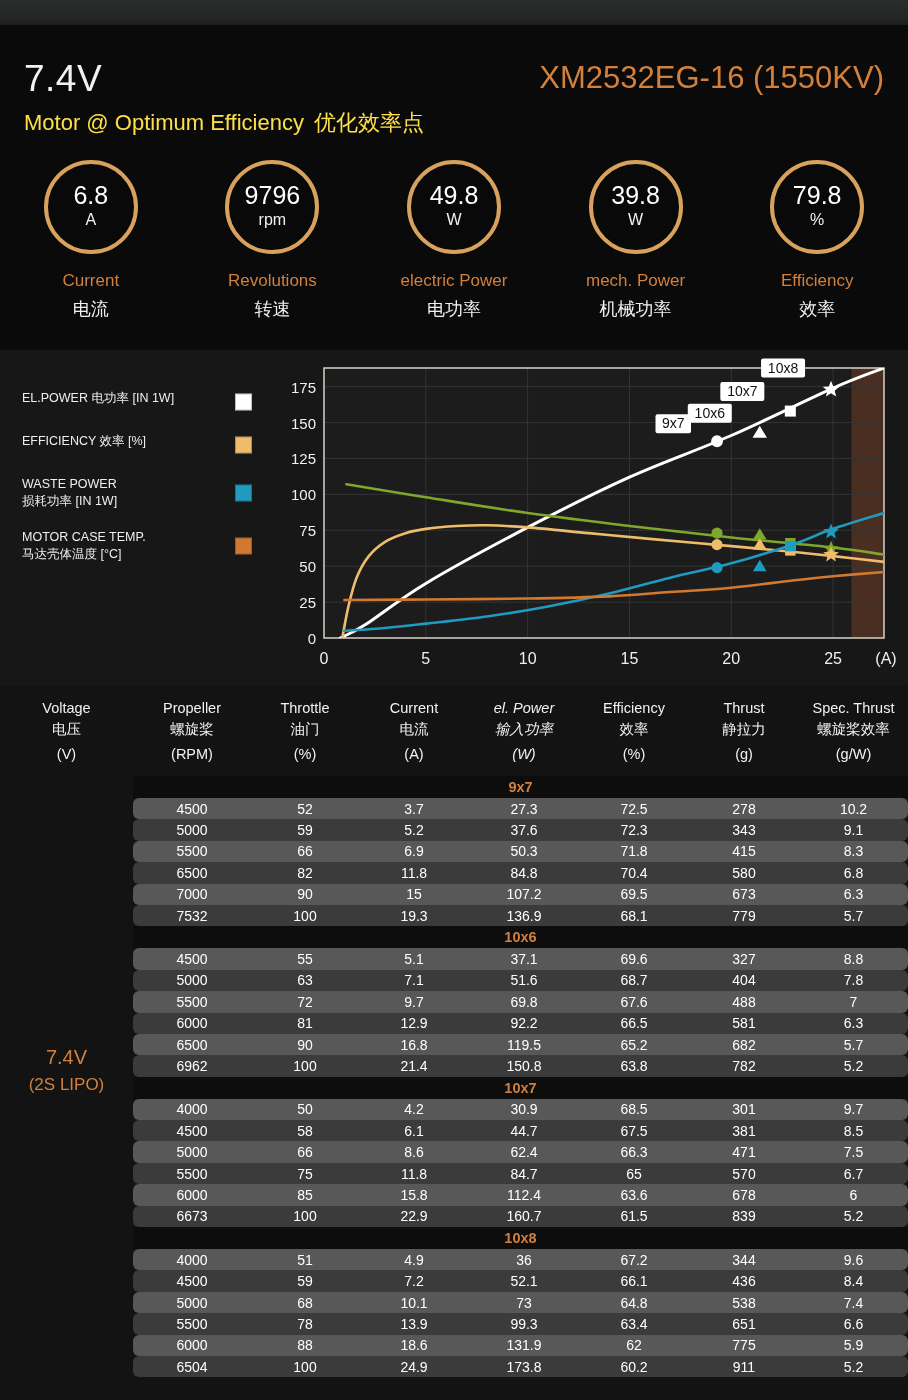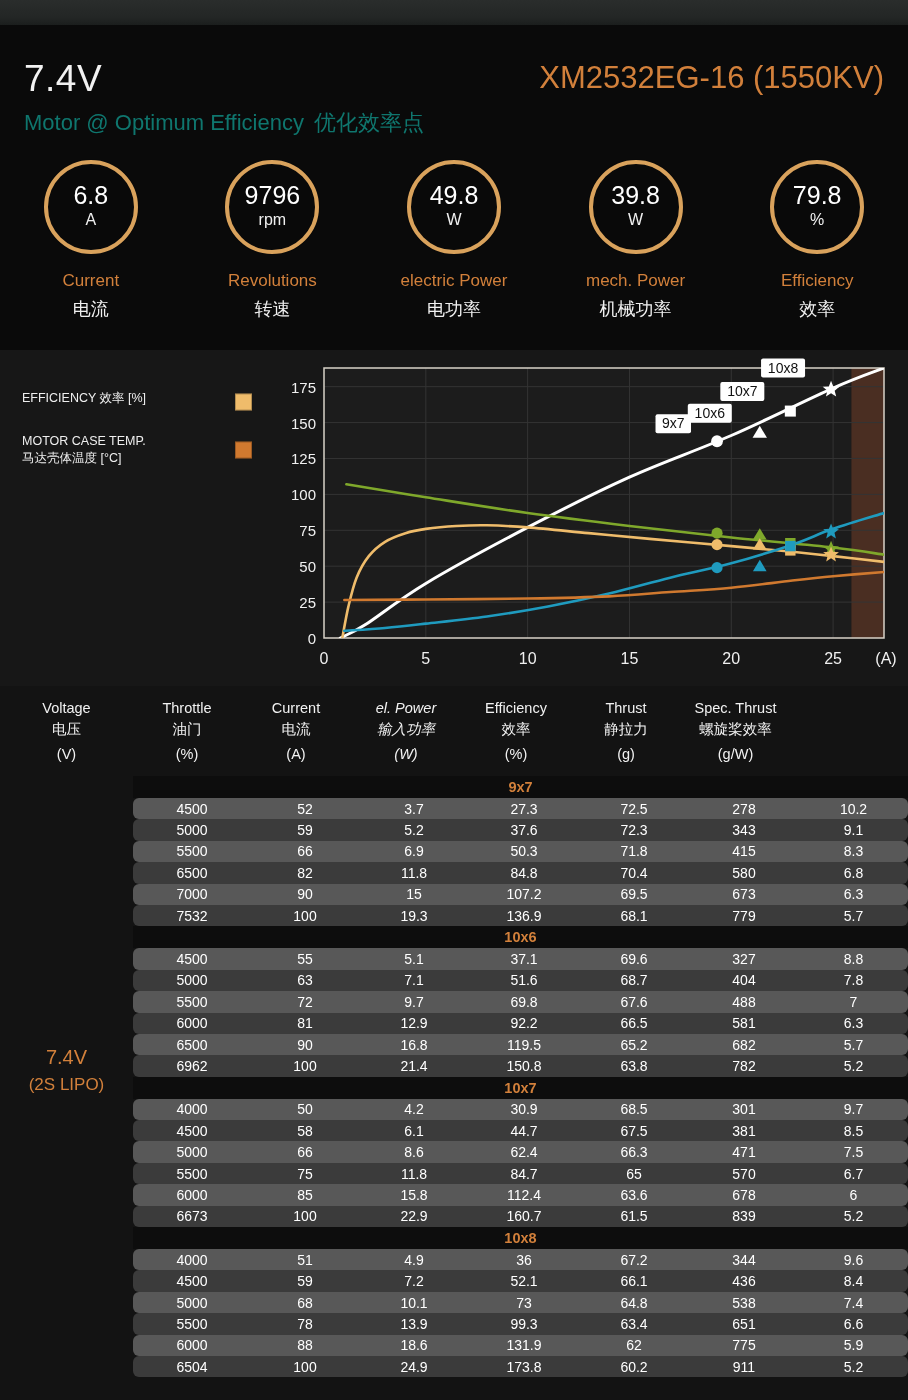--- a/index.html
+++ b/index.html
@@ -33,21 +33,21 @@
     font-size: 37px; color: #f2f2f2; font-weight: 400;
     letter-spacing: 0.5px;
   }
   .model-title {
     position: absolute; right: 24px; top: 35px;
     font-size: 31px; color: #d2803b; font-weight: 400;
     letter-spacing: 0px;
   }
   .subtitle {
     position: absolute; left: 24px; top: 83px;
-    font-size: 22px; color: #0f766e; font-weight: 300;
+    font-size: 22px; color: #fde047; font-weight: 300;
   }
   .subtitle .cn { margin-left: 10px; }
 
   
   .metrics {
     position: absolute; left: 0; top: 135px;
     width: 908px; height: 190px;
     display: flex;
   }
   .metric {
@@ -244,22 +244,30 @@
           </div>
           <div class="en">Efficiency</div>
           <div class="cn">效率</div>
         </div>
       </div>
   </div>
 
   <div class="chartband">
     <div class="legend" id="legend">
         <div class="legend-row">
+          <span class="lbl">EL.POWER 电功率 [IN 1W]</span>
+          <span class="sw" style="background: rgb(255, 255, 255);"></span>
+        </div>
+        <div class="legend-row">
           <span class="lbl">EFFICIENCY 效率 [%]</span>
           <span class="sw" style="background: rgb(239, 188, 107);"></span>
+        </div>
+        <div class="legend-row">
+          <span class="lbl">WASTE POWER<br>损耗功率 [IN 1W]</span>
+          <span class="sw" style="background: rgb(31, 155, 191);"></span>
         </div>
         <div class="legend-row">
           <span class="lbl">MOTOR CASE TEMP.<br>马达壳体温度 [°C]</span>
           <span class="sw" style="background: rgb(208, 121, 47);"></span>
         </div>
       </div>
     <div class="chartwrap">
       <svg class="chart-svg" id="chart" width="630" height="336" viewBox="0 0 630 336">
           <rect x="46" y="18" width="560" height="270" fill="#1c1c1c"></rect>
           <rect x="573.4181818181818" y="18" width="32.58181818181822" height="270" fill="#4a2e22"></rect>
@@ -339,20 +347,25 @@
     <div class="volt-cell">
       <div class="v1">7.4V</div>
       <div class="v2">(2S LIPO)</div>
     </div>
     <div class="hdr-row" id="thead">
         <div class="hdr-cell hc0">
           <div class="h-en">Voltage</div>
           <div class="h-cn">电压</div>
           <div class="h-un">(V)</div>
         </div>
+        <div class="hdr-cell hc1">
+          <div class="h-en">Propeller</div>
+          <div class="h-cn">螺旋桨</div>
+          <div class="h-un">(RPM)</div>
+        </div>
         <div class="hdr-cell hc2">
           <div class="h-en">Throttle</div>
           <div class="h-cn">油门</div>
           <div class="h-un">(%)</div>
         </div>
         <div class="hdr-cell hc3">
           <div class="h-en">Current</div>
           <div class="h-cn">电流</div>
           <div class="h-un">(A)</div>
         </div>

